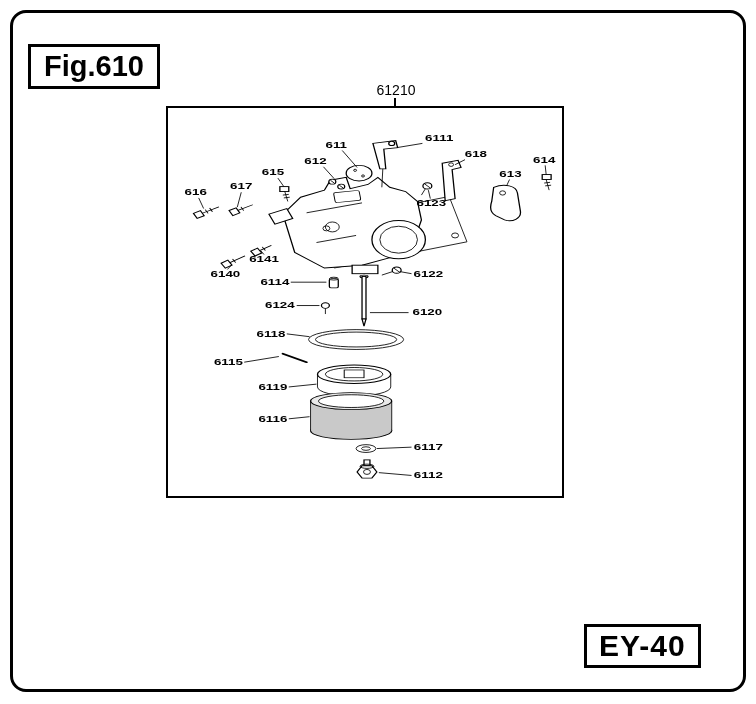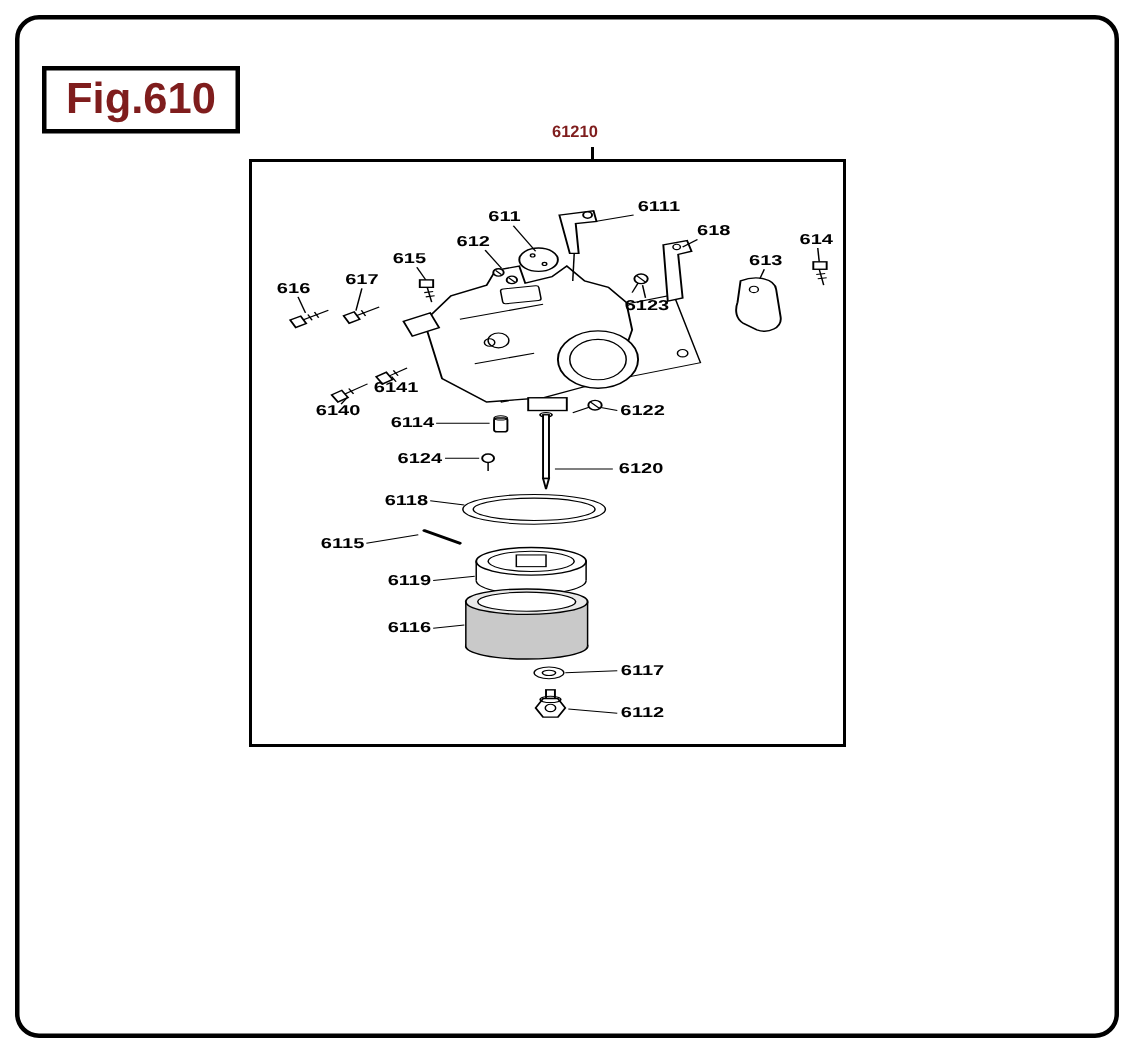--- a/index.html
+++ b/index.html
@@ -1,36 +1,36 @@
 <!DOCTYPE html>
 <html><head>
 <meta charset="utf-8">
 <style>
   html,body{margin:0;padding:0;background:#ffffff;}
   .page{
     position:relative;width:756px;height:704px;background:#ffffff;
-    font-family:"Liberation Sans","DejaVu Sans",sans-serif;color:#7f1d1d;overflow:hidden;
+    font-family:"Liberation Sans","DejaVu Sans",sans-serif;color:#000000;overflow:hidden;
   }
   .outer-frame{
     position:absolute;left:10px;top:10px;right:10px;bottom:12px;
     border:3px solid #000;border-radius:16px;
   }
   .fig-box{
     position:absolute;left:28px;top:44px;
     border:3px solid #000;padding:3px 13px;
     font-size:29px;font-weight:bold;background:#fff;line-height:1.15;
   }
   .model-box{
     position:absolute;left:584px;top:624px;
     border:3px solid #000;padding:1px 12px;
     font-size:30px;font-weight:bold;background:#fff;letter-spacing:1px;line-height:1.2;
   }
   .assembly-label{
-    position:absolute;left:368px;top:82px;width:56px;
-    font-size:11px;font-weight:bold;
+    position:absolute;left:368px;top:82px;width:56px;text-align:center;
+    font-size:14px;font-weight:normal;
   }
   .assembly-leader{
     position:absolute;left:394px;top:98px;width:2px;height:9px;background:#000;
   }
   .diagram-frame{
     position:absolute;left:166px;top:106px;width:398px;height:392px;
     border:2px solid #000;box-sizing:border-box;background:#fff;
   }
   .diagram-frame svg{display:block;width:100%;height:100%;}
   .plabel{font:bold 13.5px "Liberation Sans","DejaVu Sans",sans-serif;fill:#000;}
@@ -42,20 +42,23 @@
 <body>
 
 <div class="page">
 
   <div class="outer-frame"></div>
 
   <div class="fig-box">
     <span>Fig.610</span>
   </div>
 
+  <div class="model-box">
+    <span>EY-40</span>
+  </div>
 
   <div class="assembly-label">61210</div>
   <div class="assembly-leader"></div>
 
   <div class="diagram-frame">
     <svg viewBox="0 0 398 548" preserveAspectRatio="none">
 
       <g>
         <path class="detail" d="M150,162 L284,125 L302,189 L168,226 Z"></path>
         <path class="shape" d="M116,150 L134,126 L158,116 L164,102 L180,98 L184,114 L202,108 L212,98 L224,112 L240,118 L252,132 L256,158 L248,190 L228,210 L196,222 L158,226 L128,204 Z"></path>

